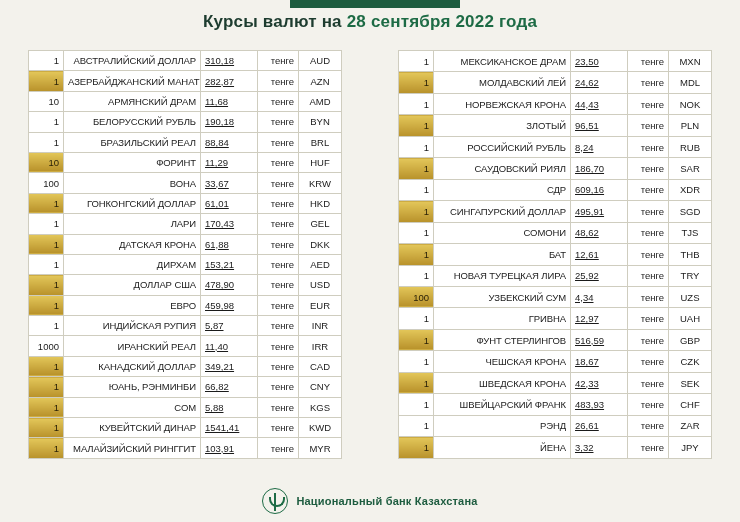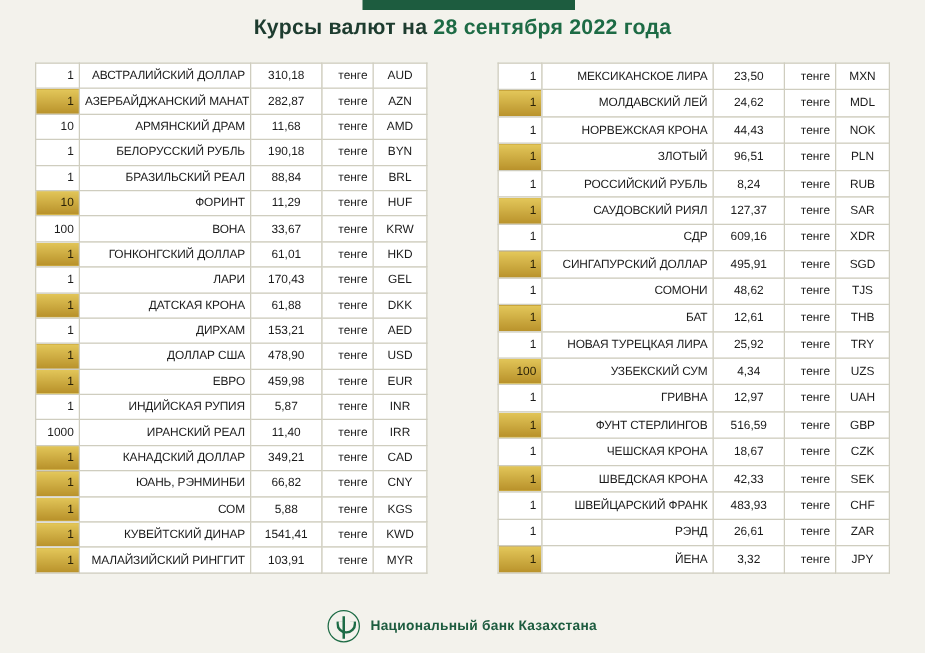--- a/index.html
+++ b/index.html
@@ -68,22 +68,23 @@
     background: #f6f5ee;
     font-size: 9px;
   }
   td.name {
     width: 128px;
     text-align: right;
     letter-spacing: -0.1px;
   }
   td.rate {
     width: 48px;
-    text-align: center;
+    text-align: left;
     font-size: 9.5px;
+    text-decoration: underline;
   }
   td.cur {
     width: 32px;
     text-align: right;
     font-size: 9px;
     color: #333;
   }
   td.code {
     width: 34px;
     text-align: center;
@@ -296,21 +297,21 @@
           <td class="rate">103,91</td>
           <td class="cur">тенге</td>
           <td class="code">MYR</td>
         </tr>
       </tbody>
   </table>
   <table class="rates">
     <tbody id="right-body">
         <tr>
           <td class="qty">1</td>
-          <td class="name">МЕКСИКАНСКОЕ ЛИРА</td>
+          <td class="name">МЕКСИКАНСКОЕ ДРАМ</td>
           <td class="rate">23,50</td>
           <td class="cur">тенге</td>
           <td class="code">MXN</td>
         </tr>
         <tr class="gold">
           <td class="qty">1</td>
           <td class="name">МОЛДАВСКИЙ ЛЕЙ</td>
           <td class="rate">24,62</td>
           <td class="cur">тенге</td>
           <td class="code">MDL</td>
@@ -332,21 +333,21 @@
         <tr>
           <td class="qty">1</td>
           <td class="name">РОССИЙСКИЙ РУБЛЬ</td>
           <td class="rate">8,24</td>
           <td class="cur">тенге</td>
           <td class="code">RUB</td>
         </tr>
         <tr class="gold">
           <td class="qty">1</td>
           <td class="name">САУДОВСКИЙ РИЯЛ</td>
-          <td class="rate">127,37</td>
+          <td class="rate">186,70</td>
           <td class="cur">тенге</td>
           <td class="code">SAR</td>
         </tr>
         <tr>
           <td class="qty">1</td>
           <td class="name">СДР</td>
           <td class="rate">609,16</td>
           <td class="cur">тенге</td>
           <td class="code">XDR</td>
         </tr>

